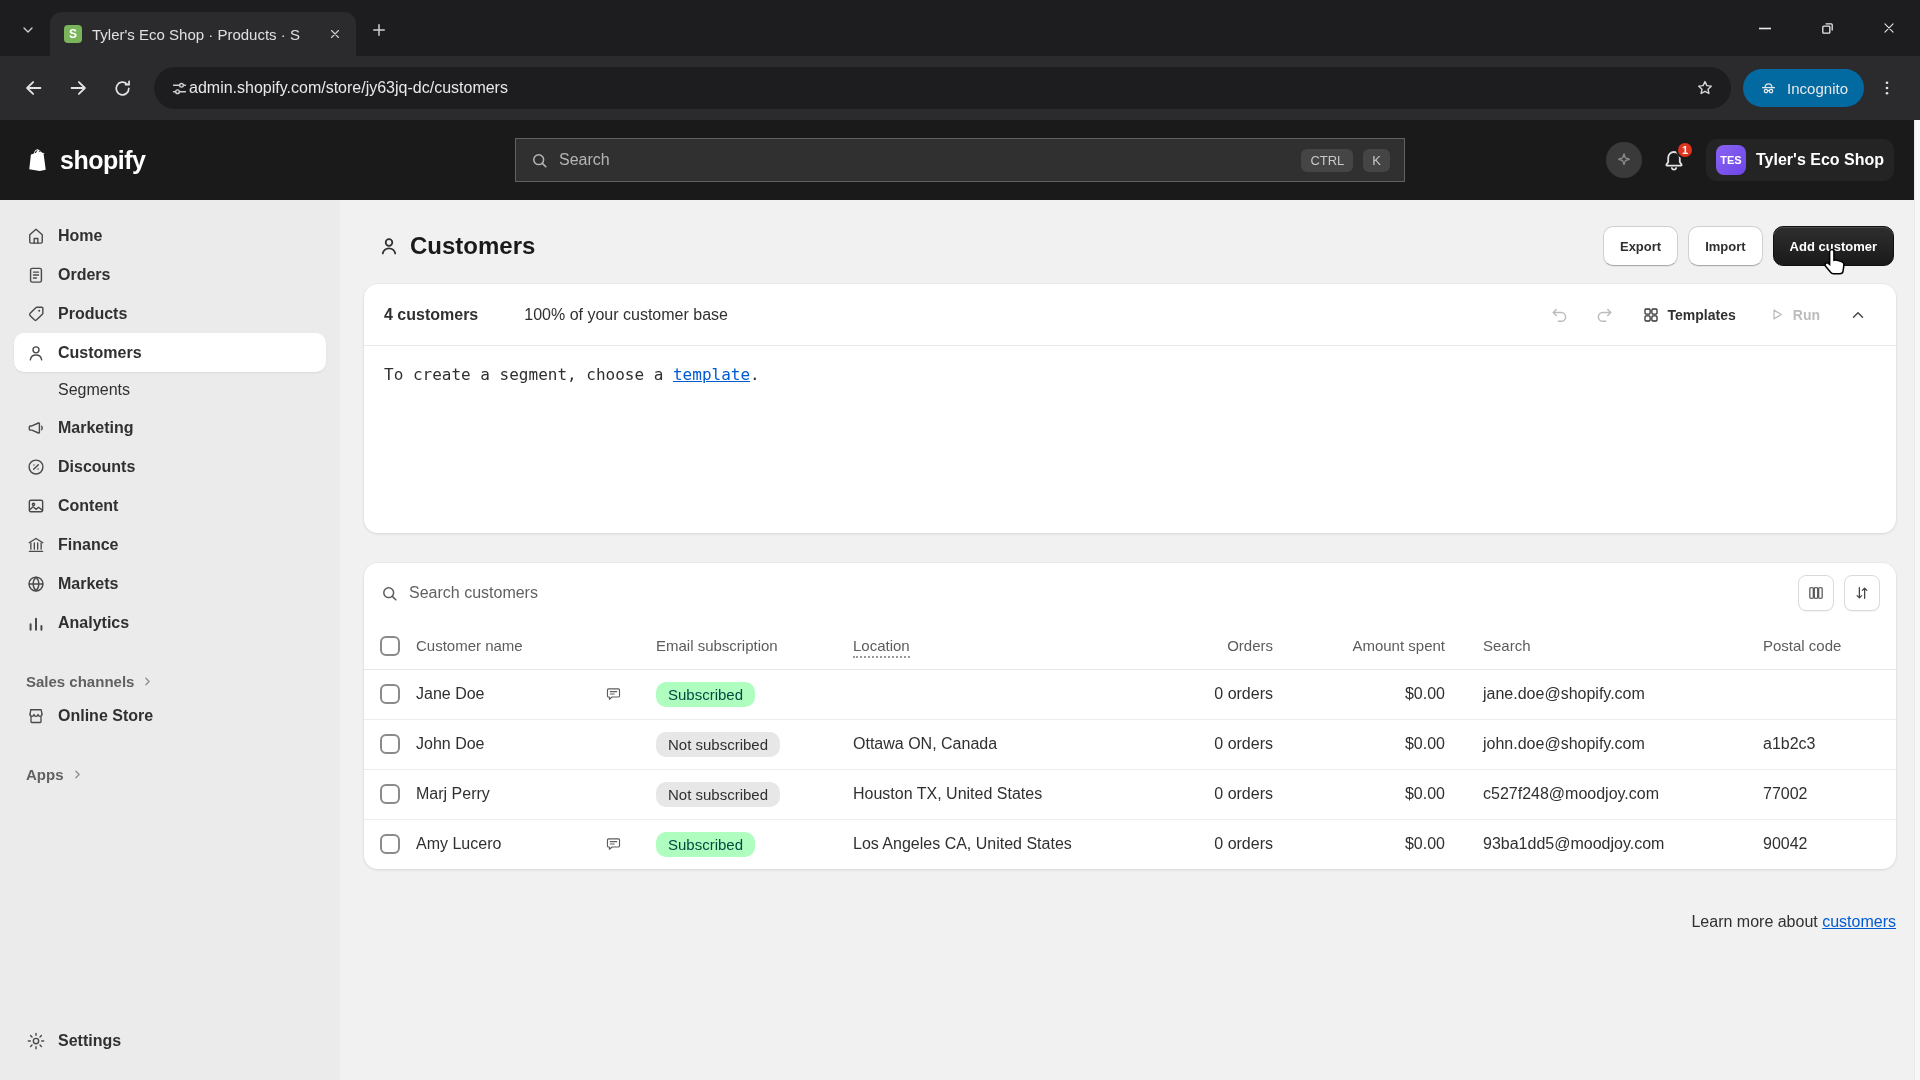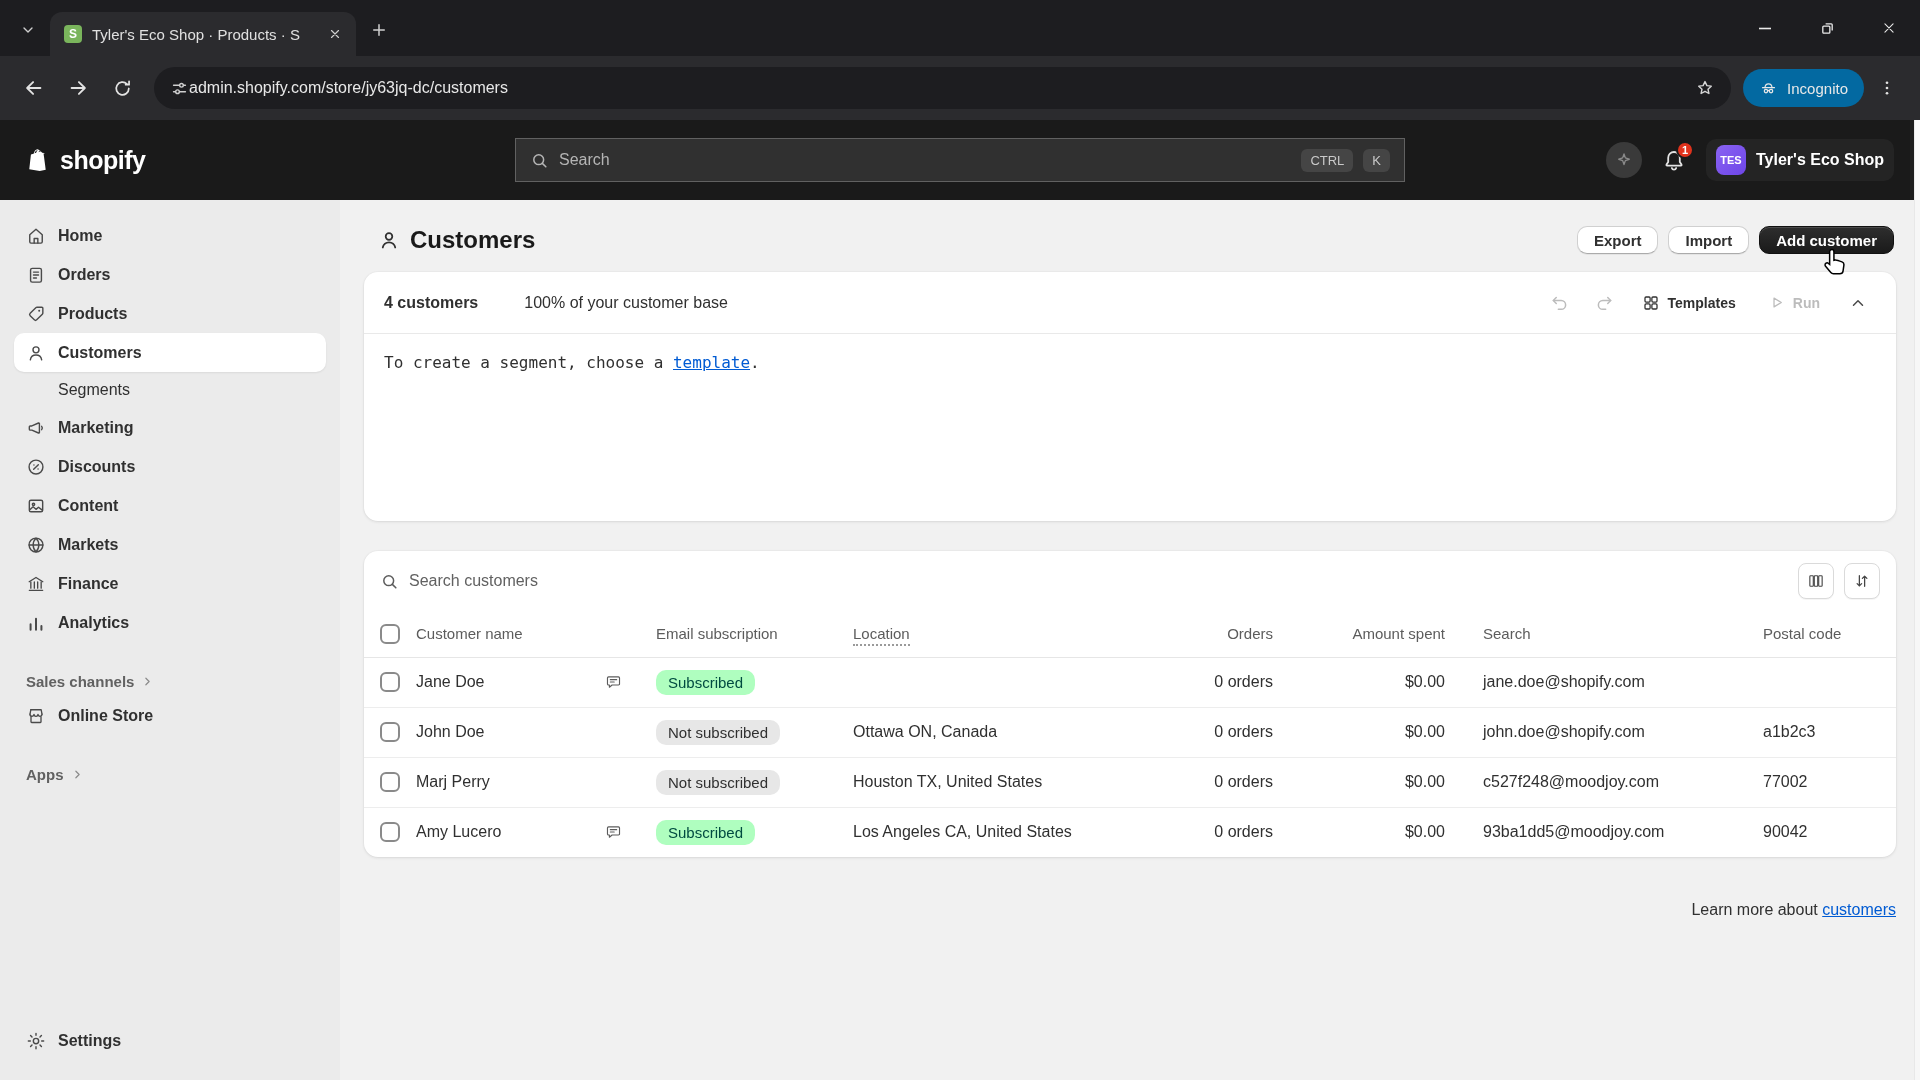--- a/index.html
+++ b/index.html
@@ -49,21 +49,21 @@
   .nav-item.active { background:#fff; box-shadow:0 1px 2px rgba(0,0,0,.08); }
   .nav-sub { height:36px; padding-left:44px; font-weight:500; color:#303030; }
   .section-label { margin-top:24px; height:30px; display:flex; align-items:center; gap:7px; padding:0 12px; color:#616161; font-size:15px; font-weight:600; }
   .sidebar-bottom { margin-top:auto; }
 
   .main { flex:1; padding:0 24px; position:relative; overflow:hidden; }
   .page-header { display:flex; align-items:center; padding:26px 2px 18px; }
   .page-title-wrap { display:flex; align-items:center; gap:10px; padding-left:12px; color:#1f1f1f; }
   .page-title { font-size:24px; font-weight:bold; color:#1a1a1a; }
   .header-actions { margin-left:auto; display:flex; gap:10px; }
-  .btn { height:28px; padding:0 16px; border-radius:10px; font-size:15px; font-weight:600; display:flex; align-items:center; gap:8px; }
+  .btn { height:40px; padding:0 16px; border-radius:10px; font-size:13px; font-weight:600; display:flex; align-items:center; gap:8px; }
   .btn-secondary { background:#fff; border:1px solid #d0d0d0; border-bottom-color:#ababab; color:#303030; box-shadow:0 1px 0 rgba(0,0,0,.05); }
   .btn-primary { background:linear-gradient(#2e2e2e, var(--primary-dark,#1a1a1a)); border:1px solid #111; color:#fff; box-shadow:inset 0 1px 0 rgba(255,255,255,.14); }
 
   .card { background:#fff; border-radius:14px; box-shadow:0 1px 3px rgba(26,26,26,.1), 0 0 0 1px rgba(0,0,0,.02); }
 
   
   .segment-card { margin-bottom:30px; }
   .segment-head { height:62px; display:flex; align-items:center; padding:0 20px; border-bottom:1px solid #e9e9e9; }
   .seg-count { font-size:16px; font-weight:650; color:#303030; }
   .seg-percent { font-size:16px; color:#303030; margin-left:46px; }
@@ -314,37 +314,37 @@
           <svg viewBox="0 0 24 24" width="20" height="20" fill="none" stroke="currentColor" stroke-width="1.7" stroke-linecap="round" stroke-linejoin="round">
             <rect x="4" y="5" width="16" height="14" rx="2"></rect>
             <circle cx="9" cy="10" r="1.4"></circle>
             <path d="M4.5 16.5l4-3.5 3.5 3 3-2.5 4.5 3.5"></path>
           </svg>
         </span>
       <span>Content</span>
     </div>
     <div class="nav-item">
       <span class="nav-icon">
-          <svg viewBox="0 0 24 24" width="20" height="20" fill="none" stroke="currentColor" stroke-width="1.7" stroke-linecap="round" stroke-linejoin="round">
-            <circle cx="12" cy="12" r="8.3"></circle>
-            <path d="M3.8 12h16.4"></path>
-            <path d="M12 3.8c2.3 2.2 3.4 5 3.4 8.2s-1.1 6-3.4 8.2c-2.3-2.2-3.4-5-3.4-8.2s1.1-6 3.4-8.2z"></path>
-          </svg>
-        </span>
-      <span>Markets</span>
-    </div>
-    <div class="nav-item">
-      <span class="nav-icon">
           <svg viewBox="0 0 24 24" width="20" height="20" fill="none" stroke="currentColor" stroke-width="1.6" stroke-linecap="round" stroke-linejoin="round">
             <path d="M3.8 9.3 12 4.2l8.2 5.1"></path>
             <path d="M5.8 9.5v7.5M10 9.5v7.5M14 9.5v7.5M18.2 9.5v7.5"></path>
             <path d="M4 19.6h16"></path>
           </svg>
         </span>
       <span>Finance</span>
+    </div>
+    <div class="nav-item">
+      <span class="nav-icon">
+          <svg viewBox="0 0 24 24" width="20" height="20" fill="none" stroke="currentColor" stroke-width="1.7" stroke-linecap="round" stroke-linejoin="round">
+            <circle cx="12" cy="12" r="8.3"></circle>
+            <path d="M3.8 12h16.4"></path>
+            <path d="M12 3.8c2.3 2.2 3.4 5 3.4 8.2s-1.1 6-3.4 8.2c-2.3-2.2-3.4-5-3.4-8.2s1.1-6 3.4-8.2z"></path>
+          </svg>
+        </span>
+      <span>Markets</span>
     </div>
     <div class="nav-item">
       <span class="nav-icon">
           <svg viewBox="0 0 24 24" width="20" height="20" fill="none" stroke="currentColor" stroke-width="2.4" stroke-linecap="round">
             <path d="M5.5 20v-6.5M12 20V7M18.5 20v-4.5"></path>
           </svg>
         </span>
       <span>Analytics</span>
     </div>
 

